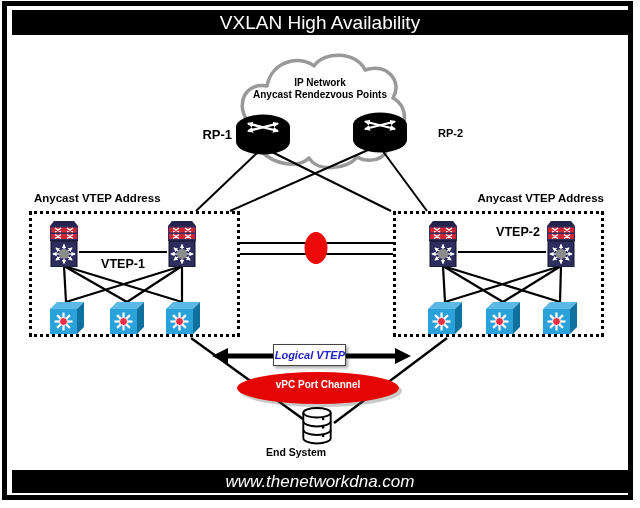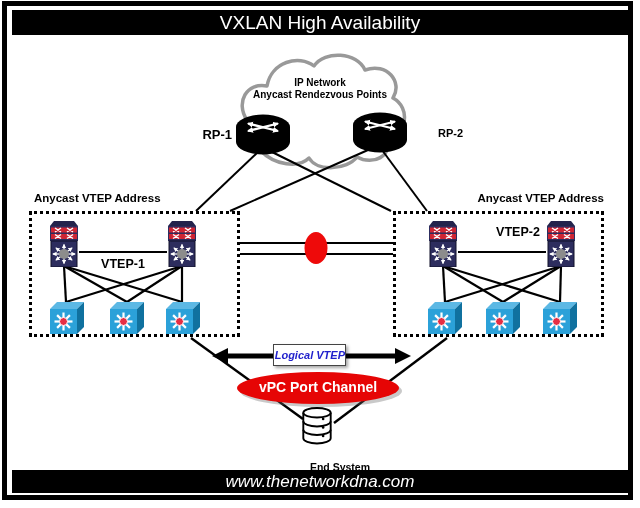--- a/index.html
+++ b/index.html
@@ -22,22 +22,22 @@
            background:transparent;width:211px;height:126px;top:211px;}
   .boxL{left:29px;} .boxR{left:393px;}
   .headL{left:34px;top:192px;font-size:11.5px;font-weight:bold;}
   .headR{left:459px;top:192px;width:145px;text-align:right;font-size:11.5px;font-weight:bold;}
   .vtepname{font-size:12.5px;font-weight:bold;text-align:center;width:152px;}
   .vtep1{left:47px;top:213px;margin-top:44px;} .vtep2{left:442px;top:213px;margin-top:12px;}
   .logical{left:273px;top:344px;width:71px;height:20px;background:#fff;border:1px solid #444;
            box-shadow:2px 2px 3px rgba(0,0,0,.35);font-size:11px;font-weight:bold;
            font-style:italic;color:#2222cc;text-align:right;line-height:20px;z-index:2;}
   .vpctext{left:238px;top:379px;width:160px;text-align:center;color:#fff;
-           font-size:14px;font-weight:bold;z-index:2;}
-  .endsys{left:266px;top:446px;width:104px;text-align:right;font-size:10.5px;font-weight:bold;margin-top:15px;}
+           font-size:10px;font-weight:bold;z-index:2;}
+  .endsys{left:266px;top:446px;width:104px;text-align:left;font-size:10.5px;font-weight:bold;}
 </style>
 </head>
 <body>
 
 <div class="stage">
 
   <div class="frame"></div>
 
   <div class="titlebar">
     <span>VXLAN High Availability</span>

